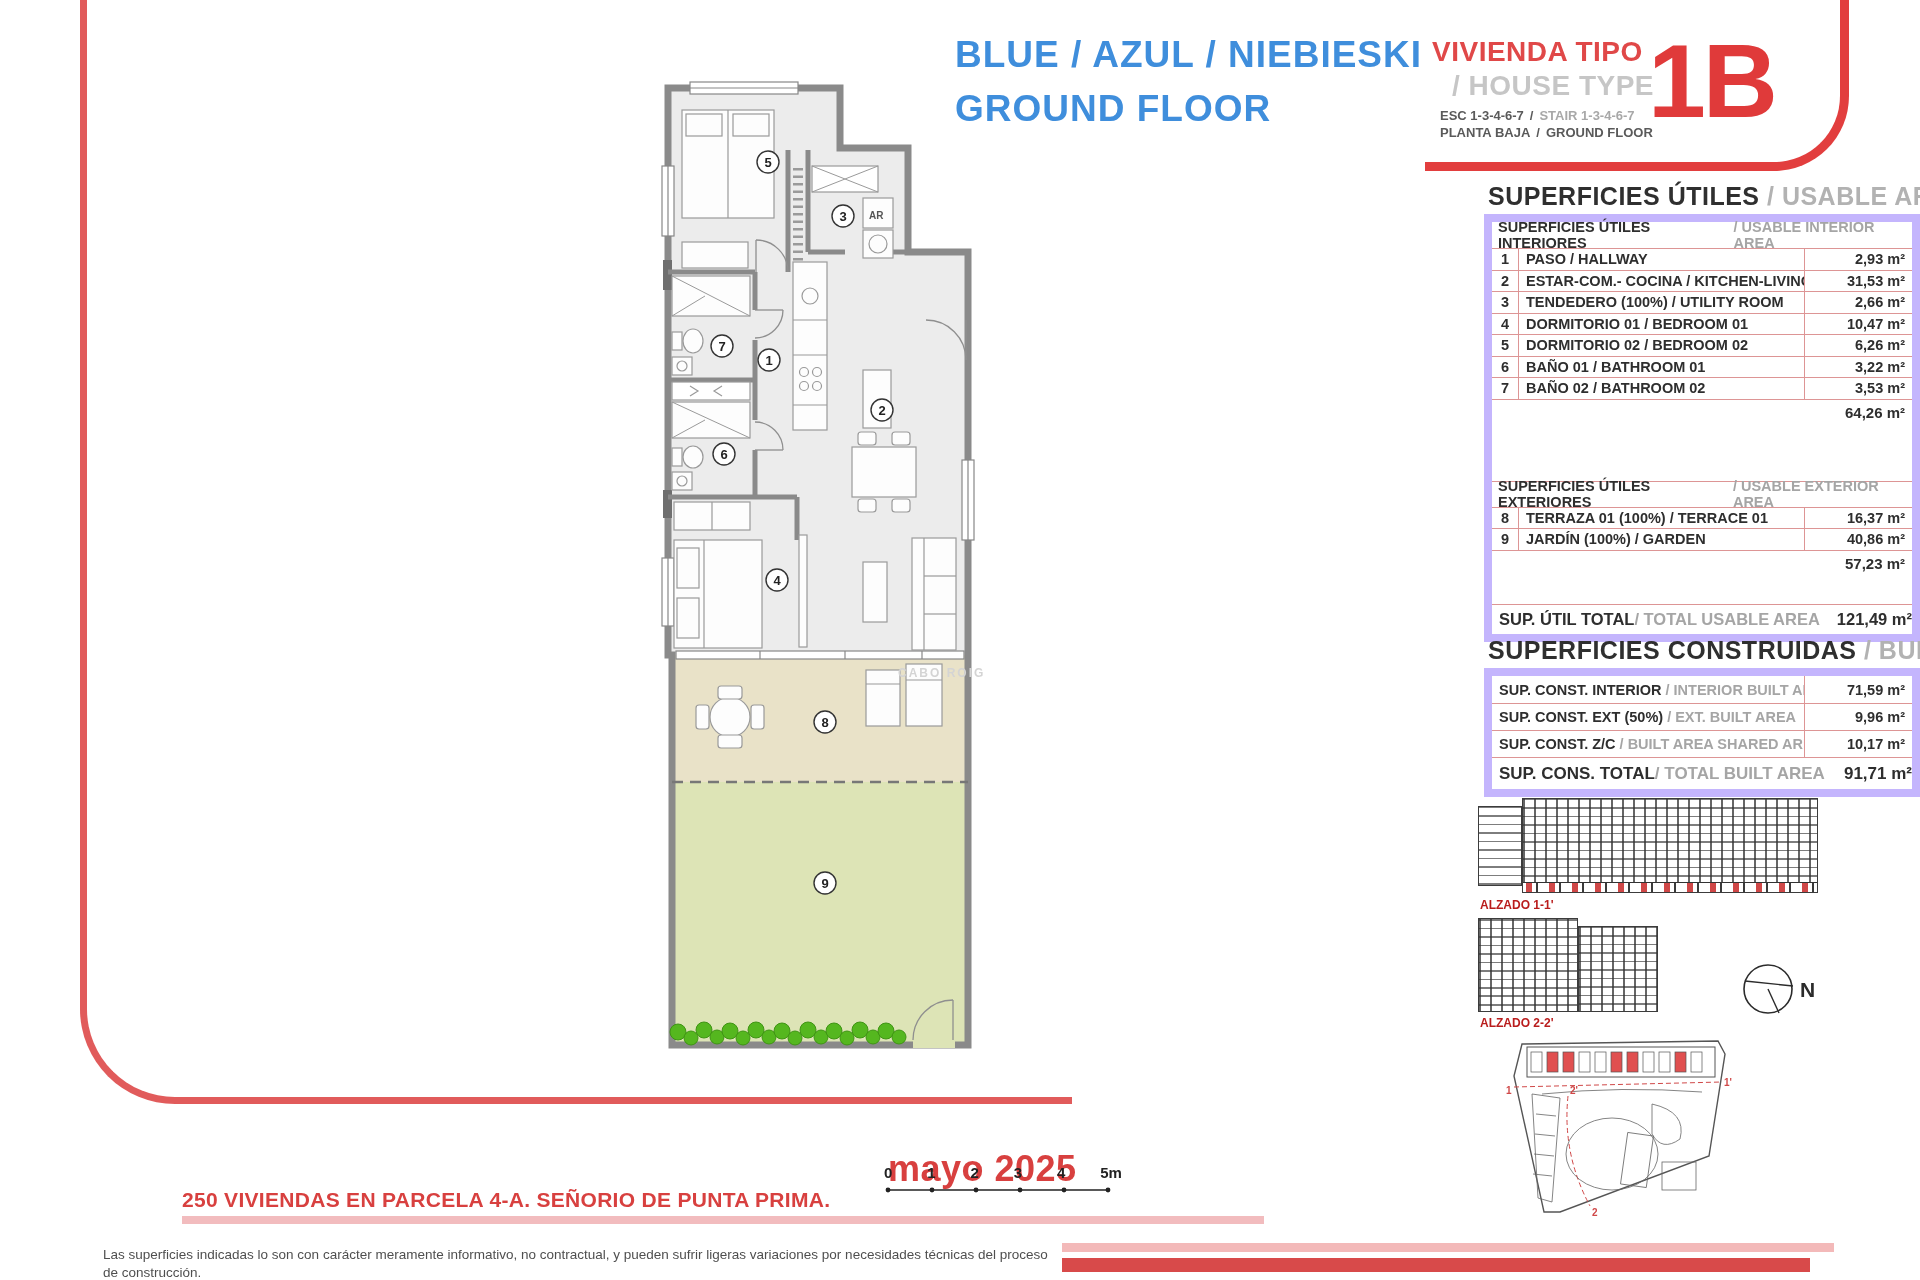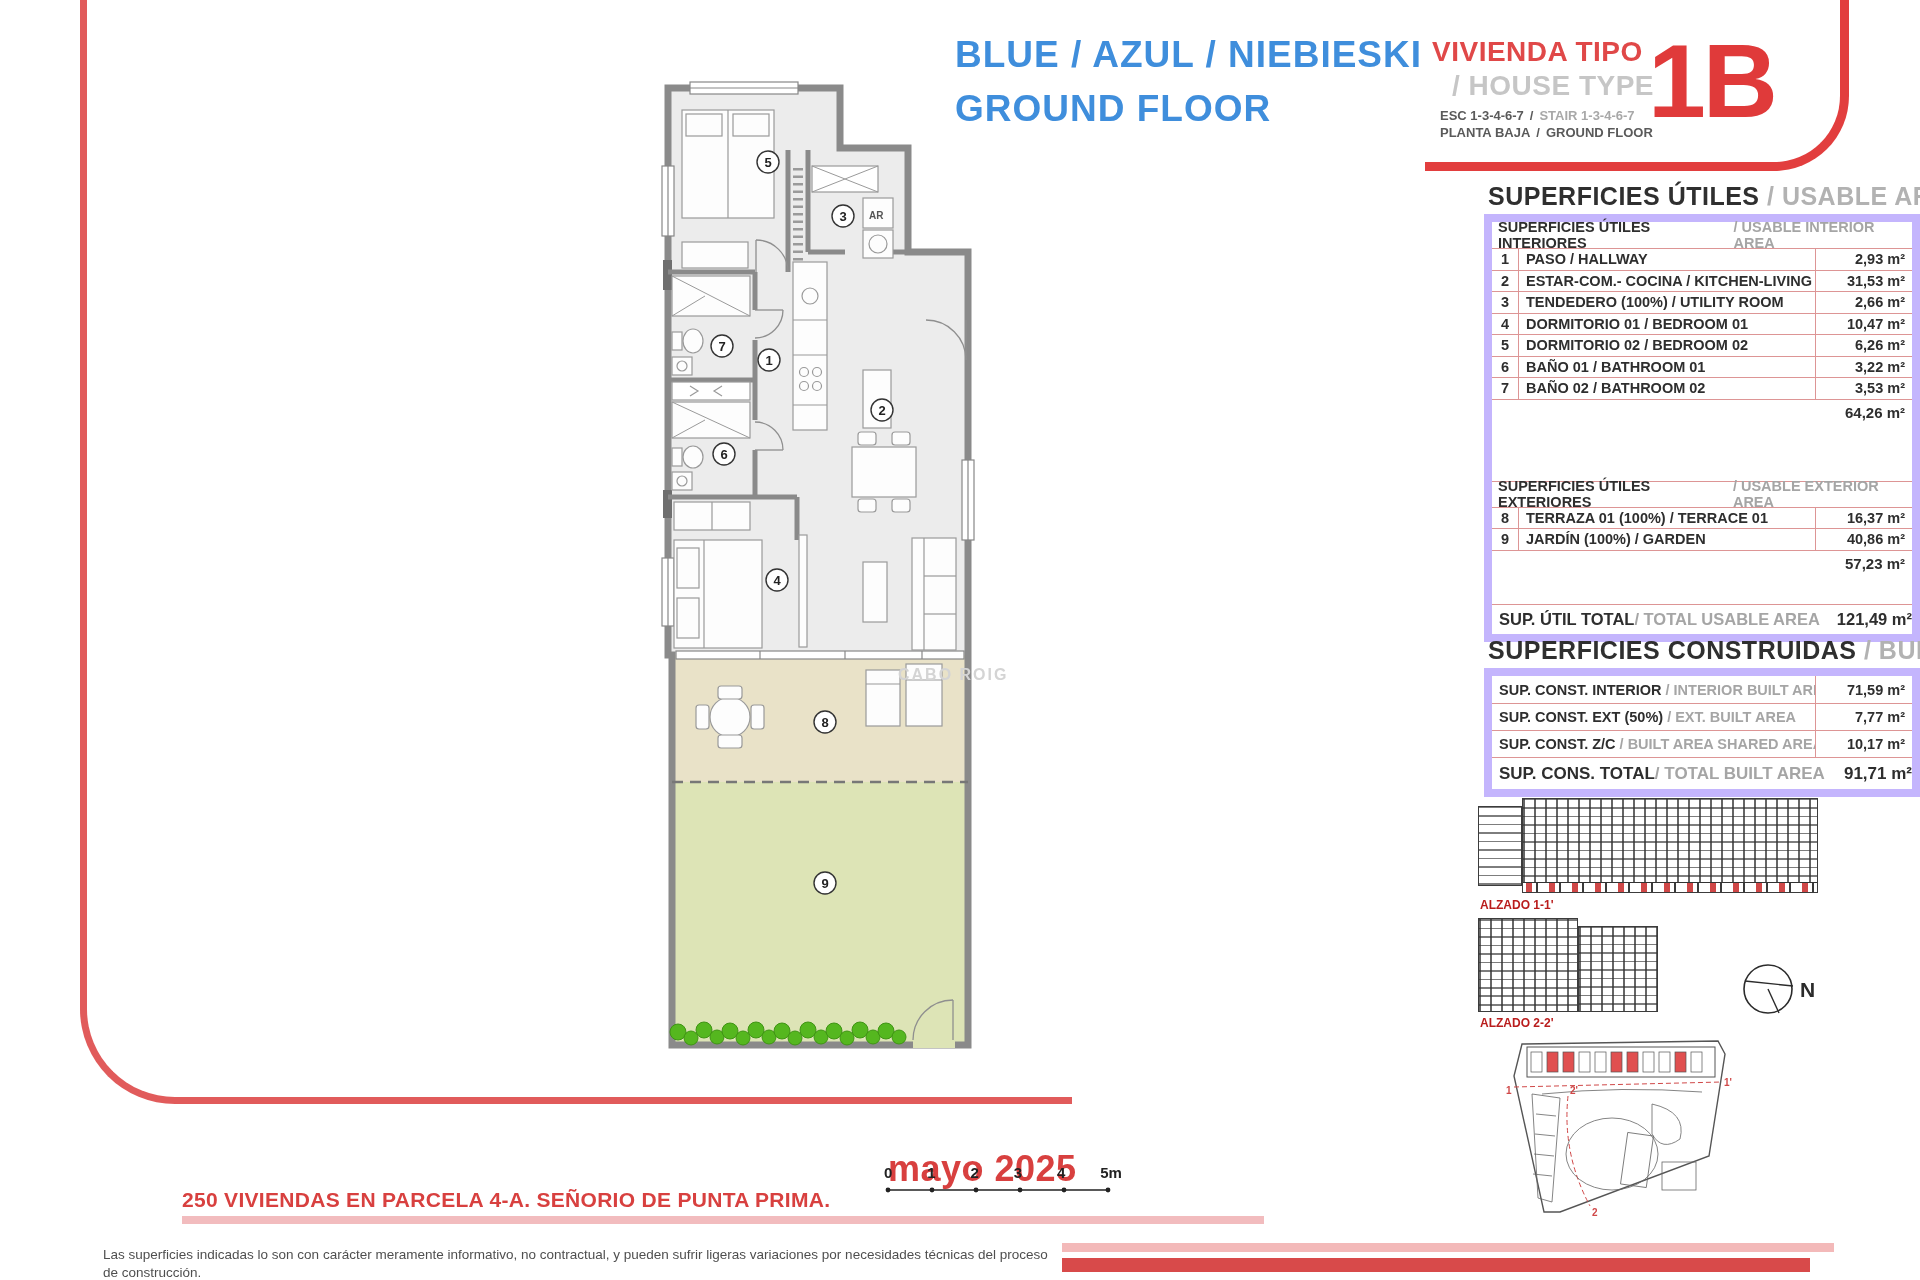--- a/index.html
+++ b/index.html
@@ -26,21 +26,21 @@
   
   .tbl{border:8px solid #c4b5fd;background:#fff;font-size:14.5px;font-weight:bold;color:#2e2e2e;}
   .trow{display:flex;align-items:center;border-top:1px solid #dd9595;box-sizing:border-box;}
   .trow:first-child{border-top:none;}
   .thead{height:26px;padding-left:6px;}
   .thead .en{color:#a5a5a5;}
   .r{height:21.5px;}
   .tnum{width:26px;text-align:center;border-right:1px solid #dd9595;align-self:stretch;
         display:flex;align-items:center;justify-content:center;}
   .tlabel{flex:1;padding-left:7px;white-space:nowrap;overflow:hidden;}
-  .tval{width:97px;border-left:1px solid #dd9595;align-self:stretch;display:flex;
+  .tval{width:108px;border-left:1px solid #dd9595;align-self:stretch;display:flex;
         align-items:center;justify-content:flex-end;padding-right:7px;box-sizing:border-box;}
   .subrow{height:26px;justify-content:flex-end;padding-right:7px;font-size:15px;}
   .spacer1{height:56px;} .spacer2{height:28px;}
   .totrow{height:30px;font-size:16.5px;padding-left:7px;text-align:center;}
   .totrow .en{color:#a5a5a5;}
   .totrow .v{margin-left:auto;padding-right:0;}
   .built-row .en{color:#a5a5a5;font-weight:bold;}
   .br{height:27px;}
   .btot{height:32px;font-size:17px;}
   
@@ -55,21 +55,21 @@
   .scale-labels{display:flex;justify-content:space-between;font-size:15px;font-weight:bold;color:#222;
     padding:0 0 2px 0;}
   
   .elev{border:1.5px solid #3c3c3c;box-sizing:border-box;background:
     repeating-linear-gradient(90deg, rgba(50,50,50,.75) 0 2px, rgba(0,0,0,0) 2px 11px),
     repeating-linear-gradient(180deg, #7d7d7d 0 1.5px, #ffffff 1.5px 8.5px);}
   .elev-ground{position:absolute;left:0;right:0;bottom:0;height:9px;border-top:1px solid #333;
     background:repeating-linear-gradient(90deg,#fff 0 3px,#cf4747 3px 9px,#fff 9px 13px,#3a3a3a 13px 15px,#fff 15px 23px);}
   .elev-label{font-size:12px;font-weight:bold;color:#b91c1c;}
   .north-n{font-size:21px;font-weight:bold;color:#2b2b2b;}
-  .watermark{left:898px;top:666px;font-size:16px;font-weight:bold;color:#d4d4d4;letter-spacing:2px;}
+  .watermark{left:898px;top:666px;font-size:12px;font-weight:bold;color:#d4d4d4;letter-spacing:2px;}
 </style>
 </head>
 <body>
 
 <div id="page">
 
   <div class="abs frame-left"></div>
   <div class="abs frame-topright"></div>
 
   <div class="abs title-blue">BLUE / AZUL / NIEBIESKI
@@ -159,21 +159,21 @@
     <span>SUPERFICIES CONSTRUIDAS</span><span class="en"> / BUILT AREA</span>
   </div>
 
   <div class="abs tbl" style="left:1484px;top:668px;width:420px;">
     <div class="trow br built-row">
       <span class="tlabel"><span>SUP. CONST. INTERIOR</span><span class="en"> / INTERIOR BUILT AREA</span></span>
       <span class="tval">71,59 m²</span>
     </div>
     <div class="trow br built-row">
       <span class="tlabel"><span>SUP. CONST. EXT (50%)</span><span class="en"> / EXT. BUILT AREA</span></span>
-      <span class="tval">7,77 m²</span>
+      <span class="tval">9,96 m²</span>
     </div>
     <div class="trow br built-row">
       <span class="tlabel"><span>SUP. CONST. Z/C</span><span class="en"> / BUILT AREA SHARED AREAS</span></span>
       <span class="tval">10,17 m²</span>
     </div>
     <div class="trow btot totrow">
       <span>SUP. CONS. TOTAL</span>
         <span class="en"> / TOTAL BUILT AREA</span>
       <span class="v">91,71 m²</span>
     </div>

